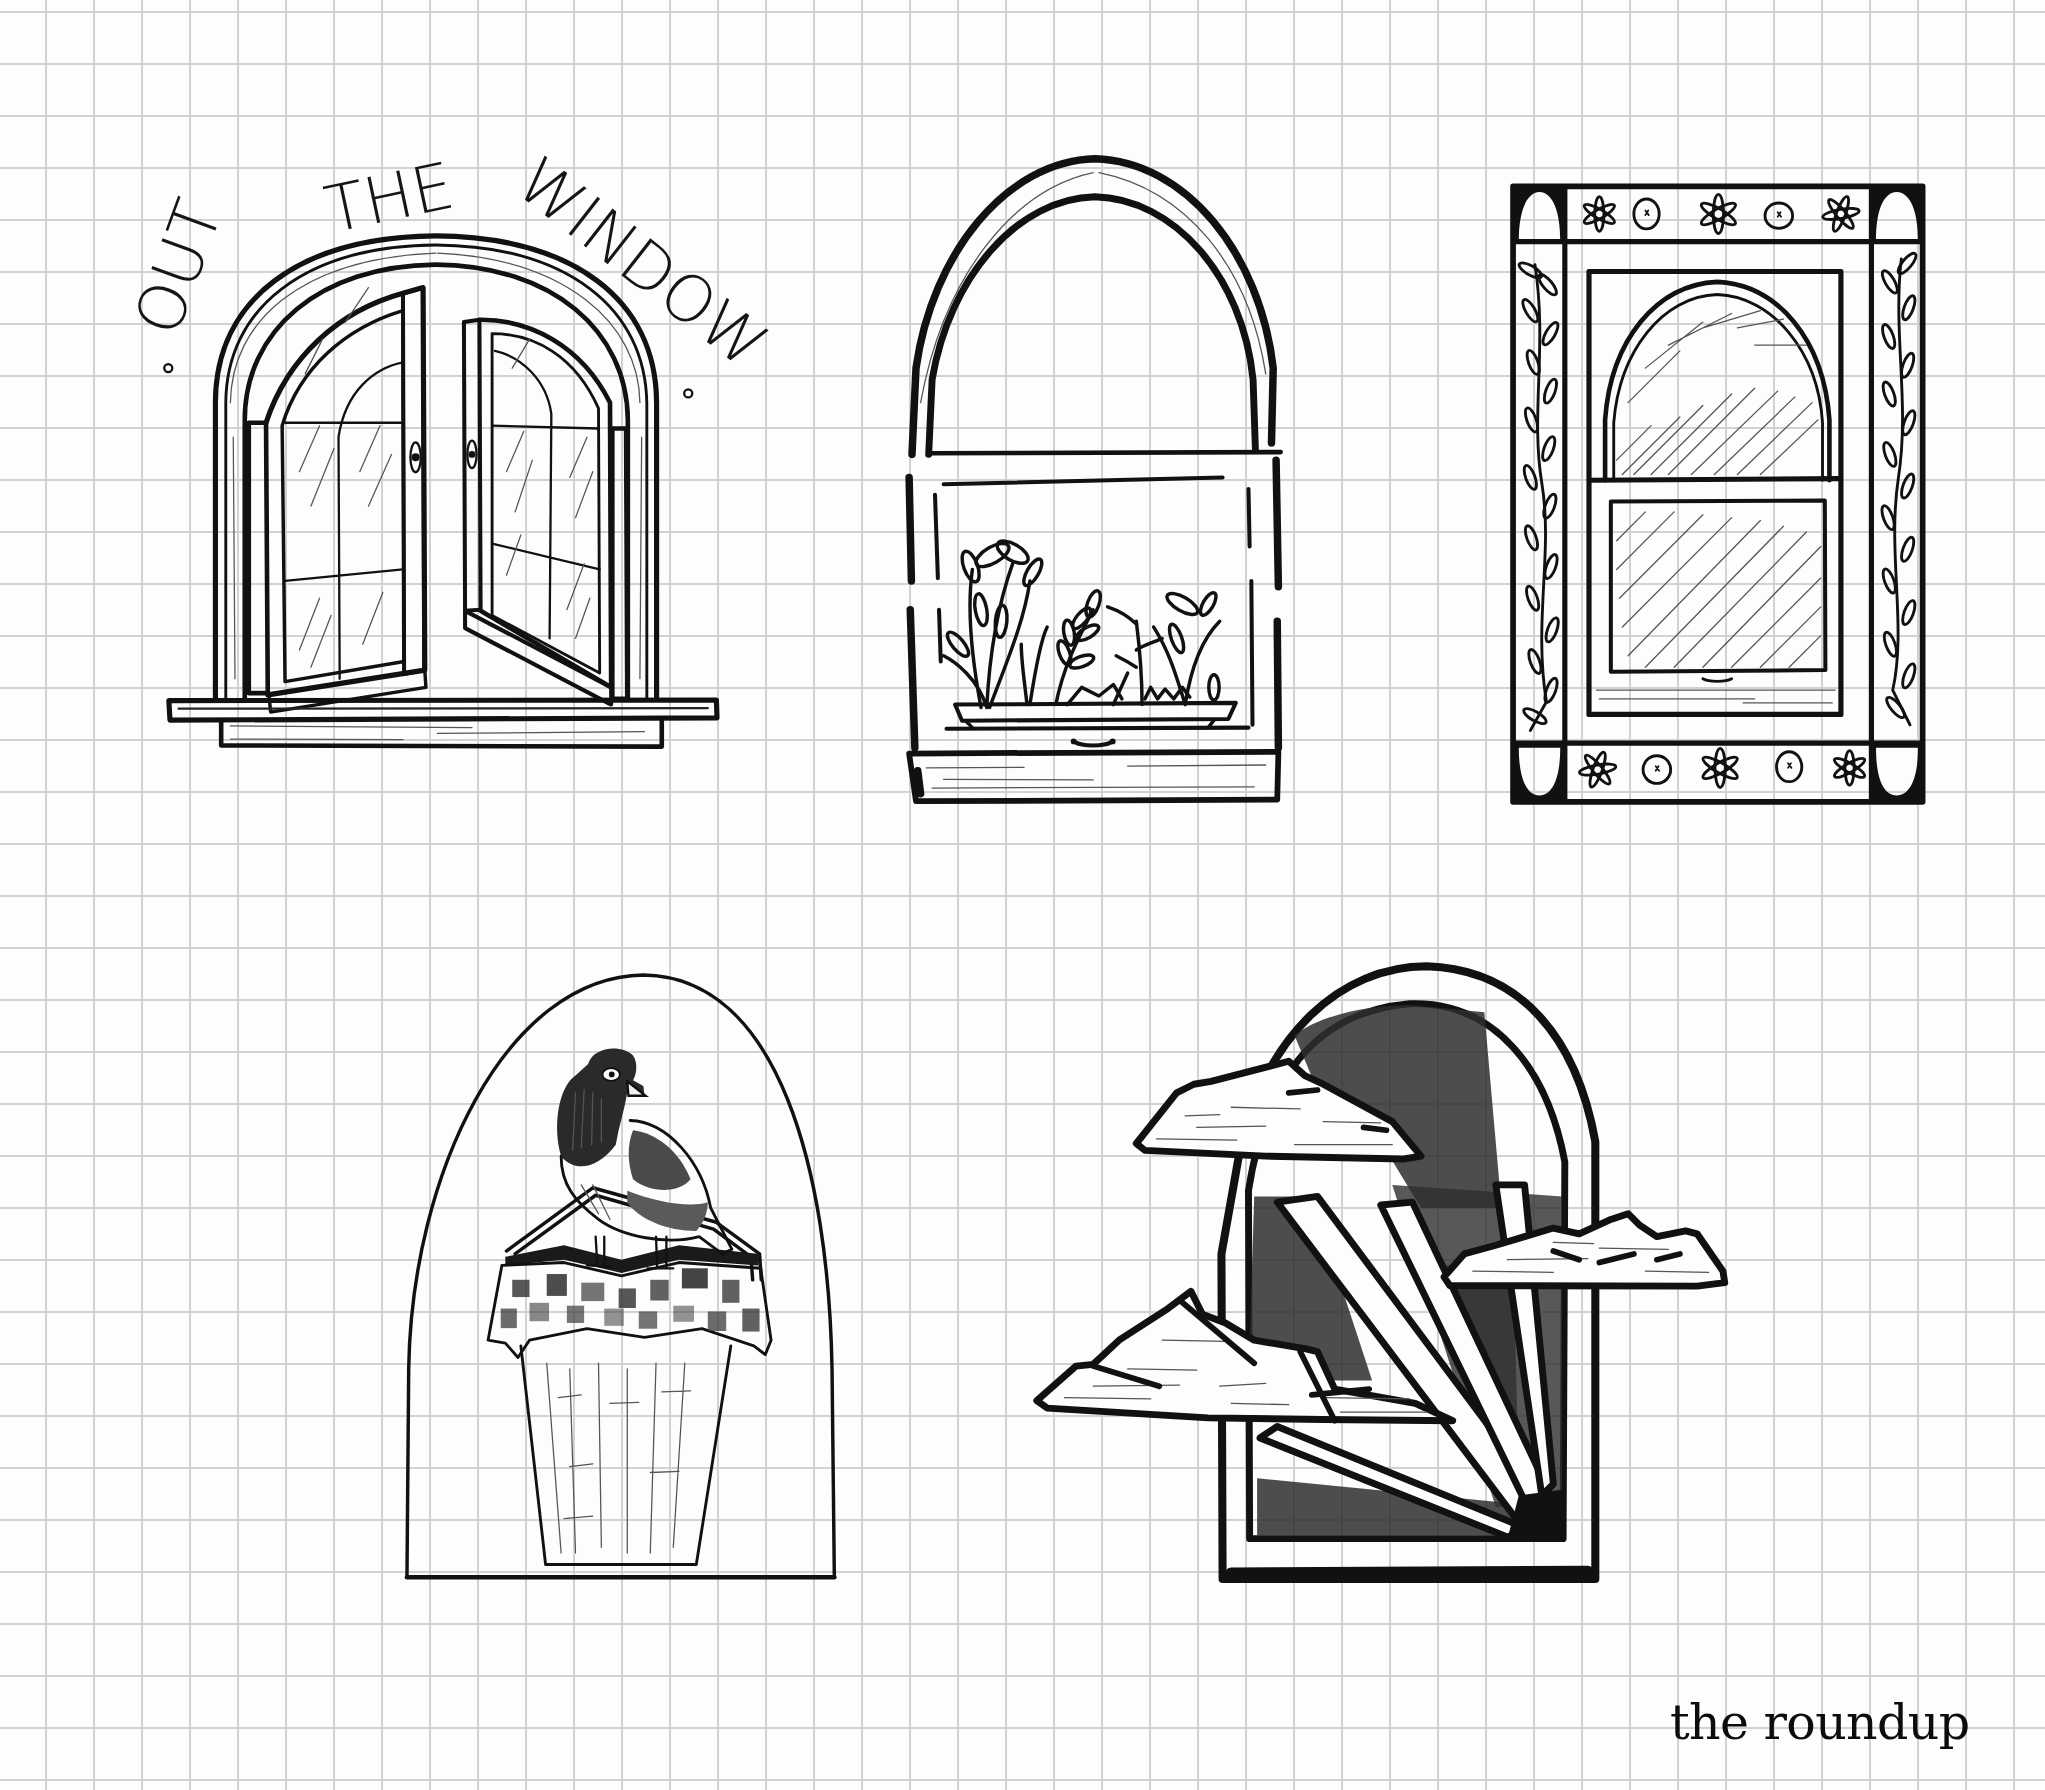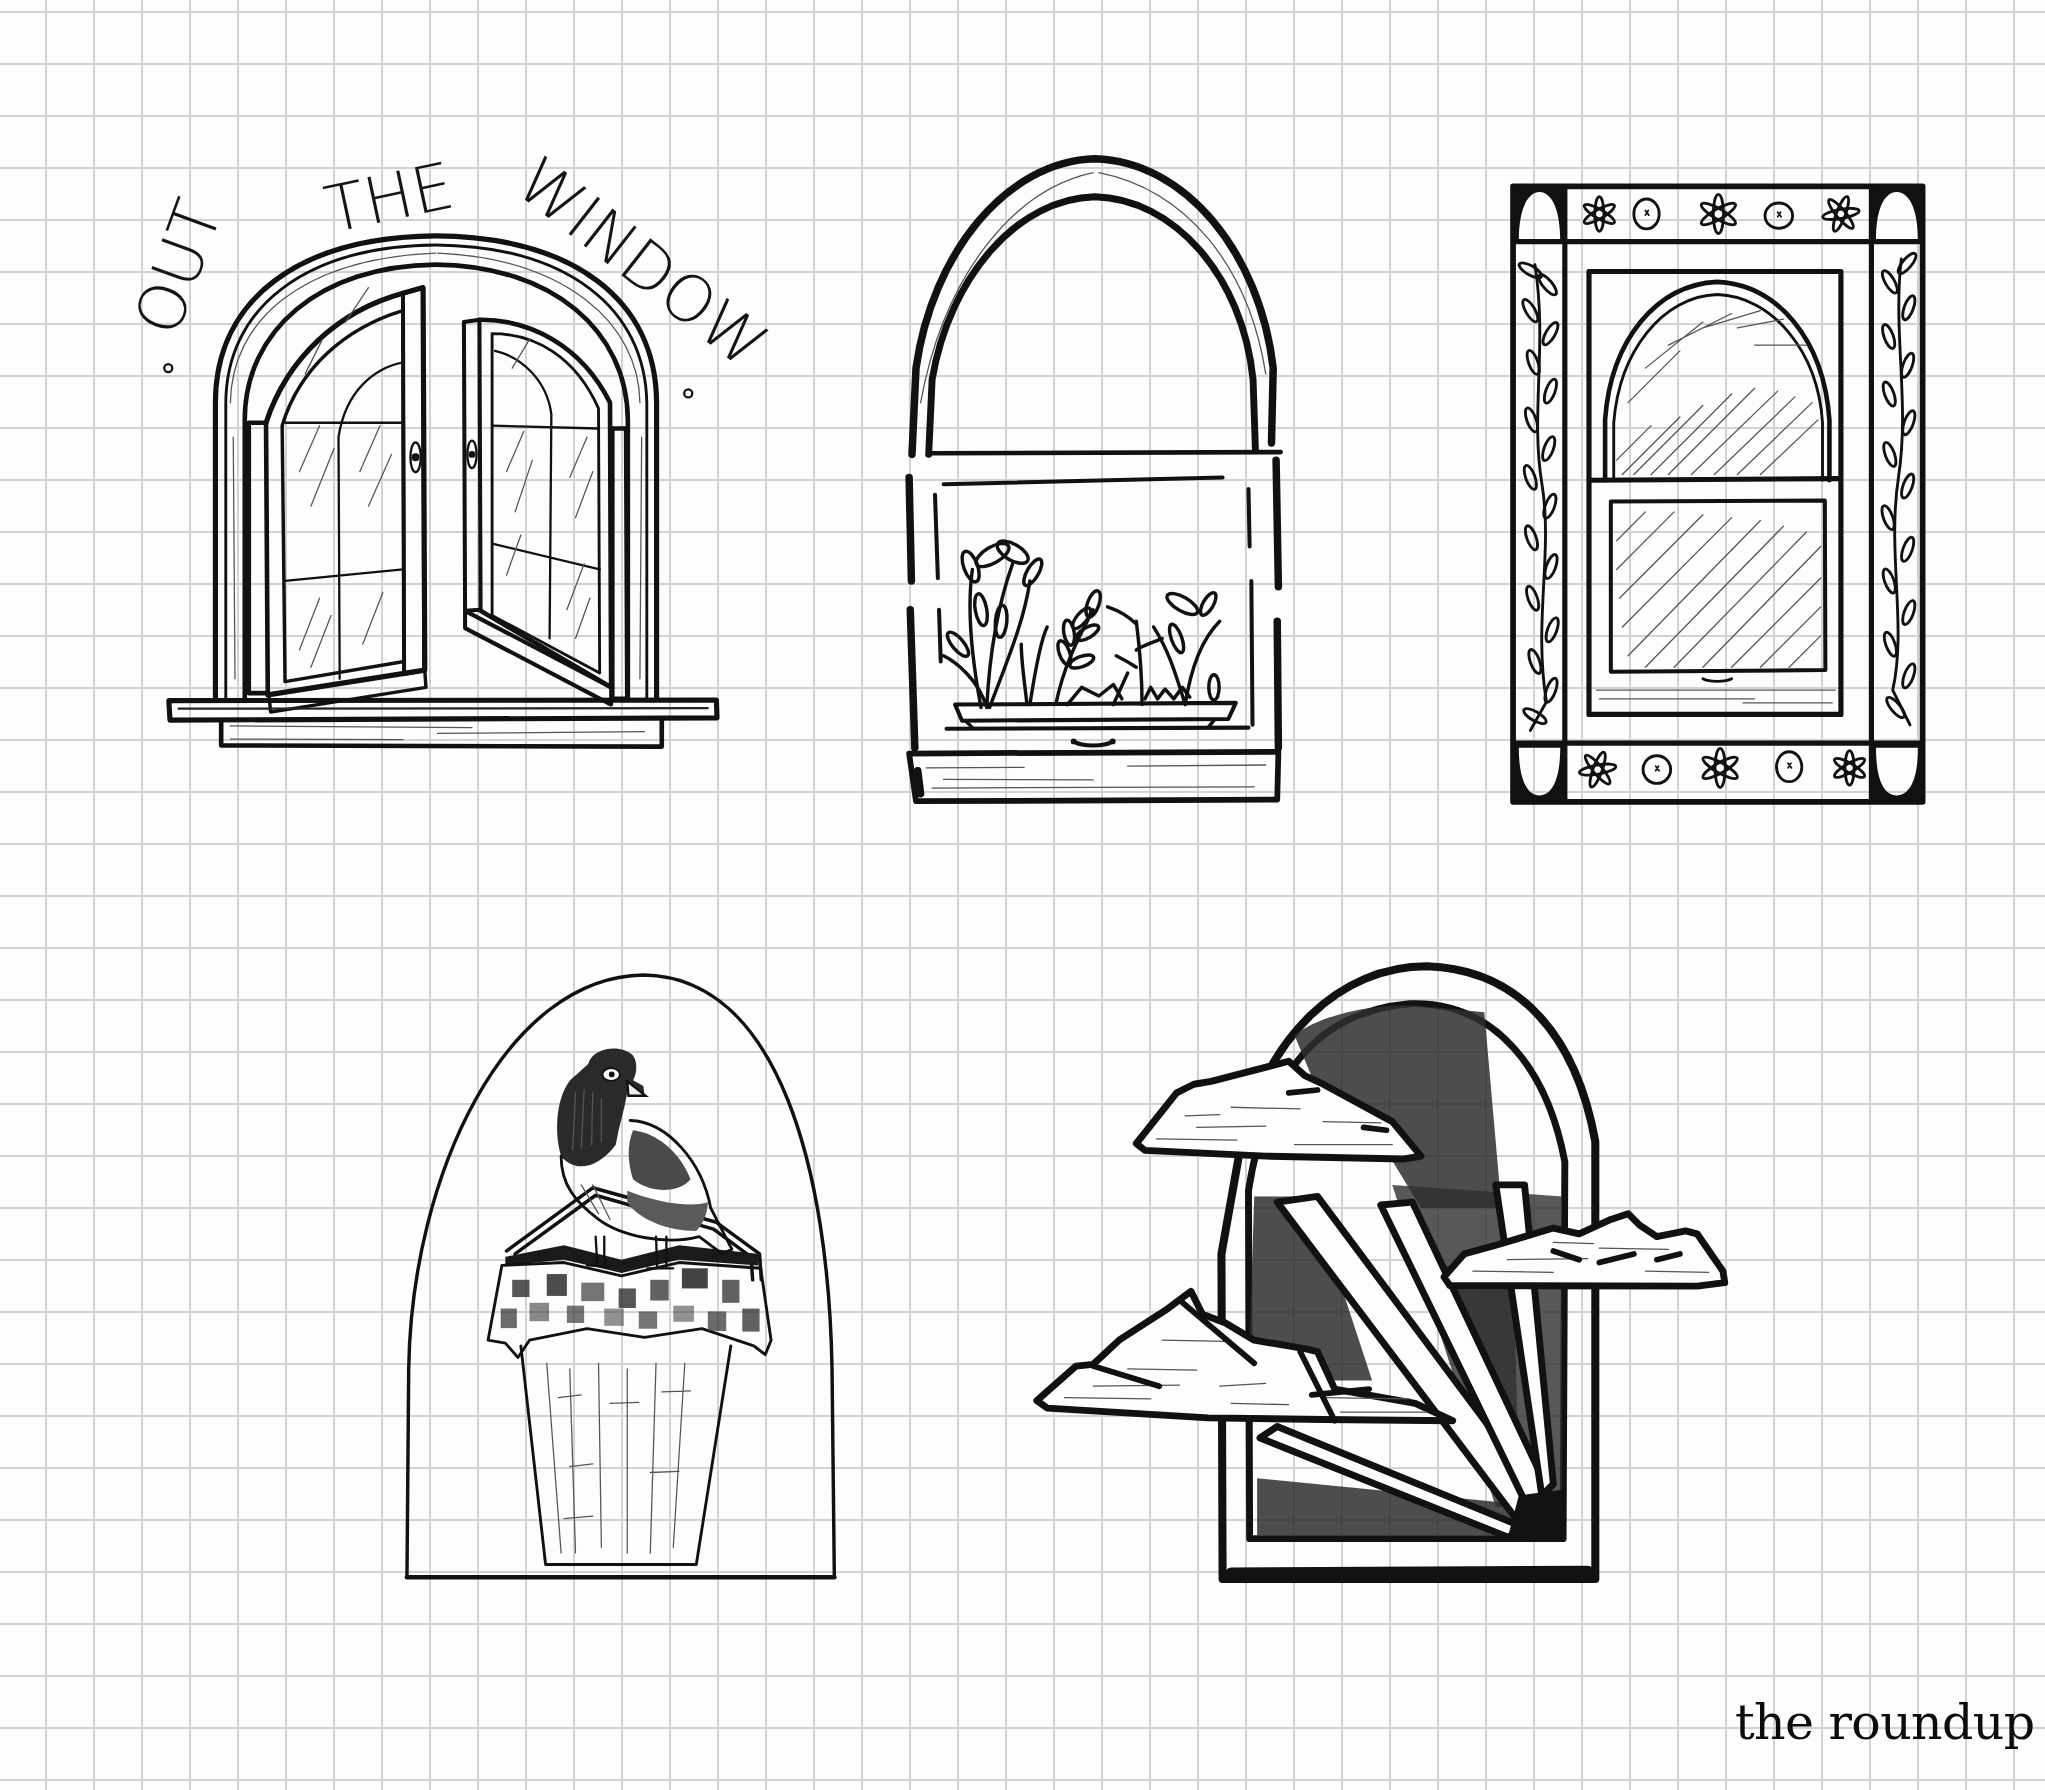--- a/index.html
+++ b/index.html
@@ -16,21 +16,21 @@
   .art { position: absolute; left: 0; top: 0; width: 2046px; height: 1790px; }
   .art svg { position: absolute; left: 0; top: 0; }
   .ink { stroke: #111; fill: none; stroke-linecap: round; stroke-linejoin: round; }
   .hatch { stroke: #555; stroke-width: 2.2; fill: none; stroke-linecap: round; }
   .hatch-dark { stroke: #222; stroke-width: 4; fill: none; stroke-linecap: round; }
   .title-letter {
     font-family: "DejaVu Sans", sans-serif; font-weight: 300; fill: #151515;
     font-size: 112px; letter-spacing: 0;
   }
   .signature {
-    position: absolute; left: 1735px; top: 1694px;
+    position: absolute; left: 1670px; top: 1694px;
     font-family: "DejaVu Serif", serif; font-size: 49px; color: #0c0c0c;
     letter-spacing: -0.6px; white-space: nowrap;
   }
 </style>
 </head>
 <body>
 
 <div class="art">
 <svg width="2046" height="1790" viewBox="0 0 3556 3112" xmlns="http://www.w3.org/2000/svg">
 

